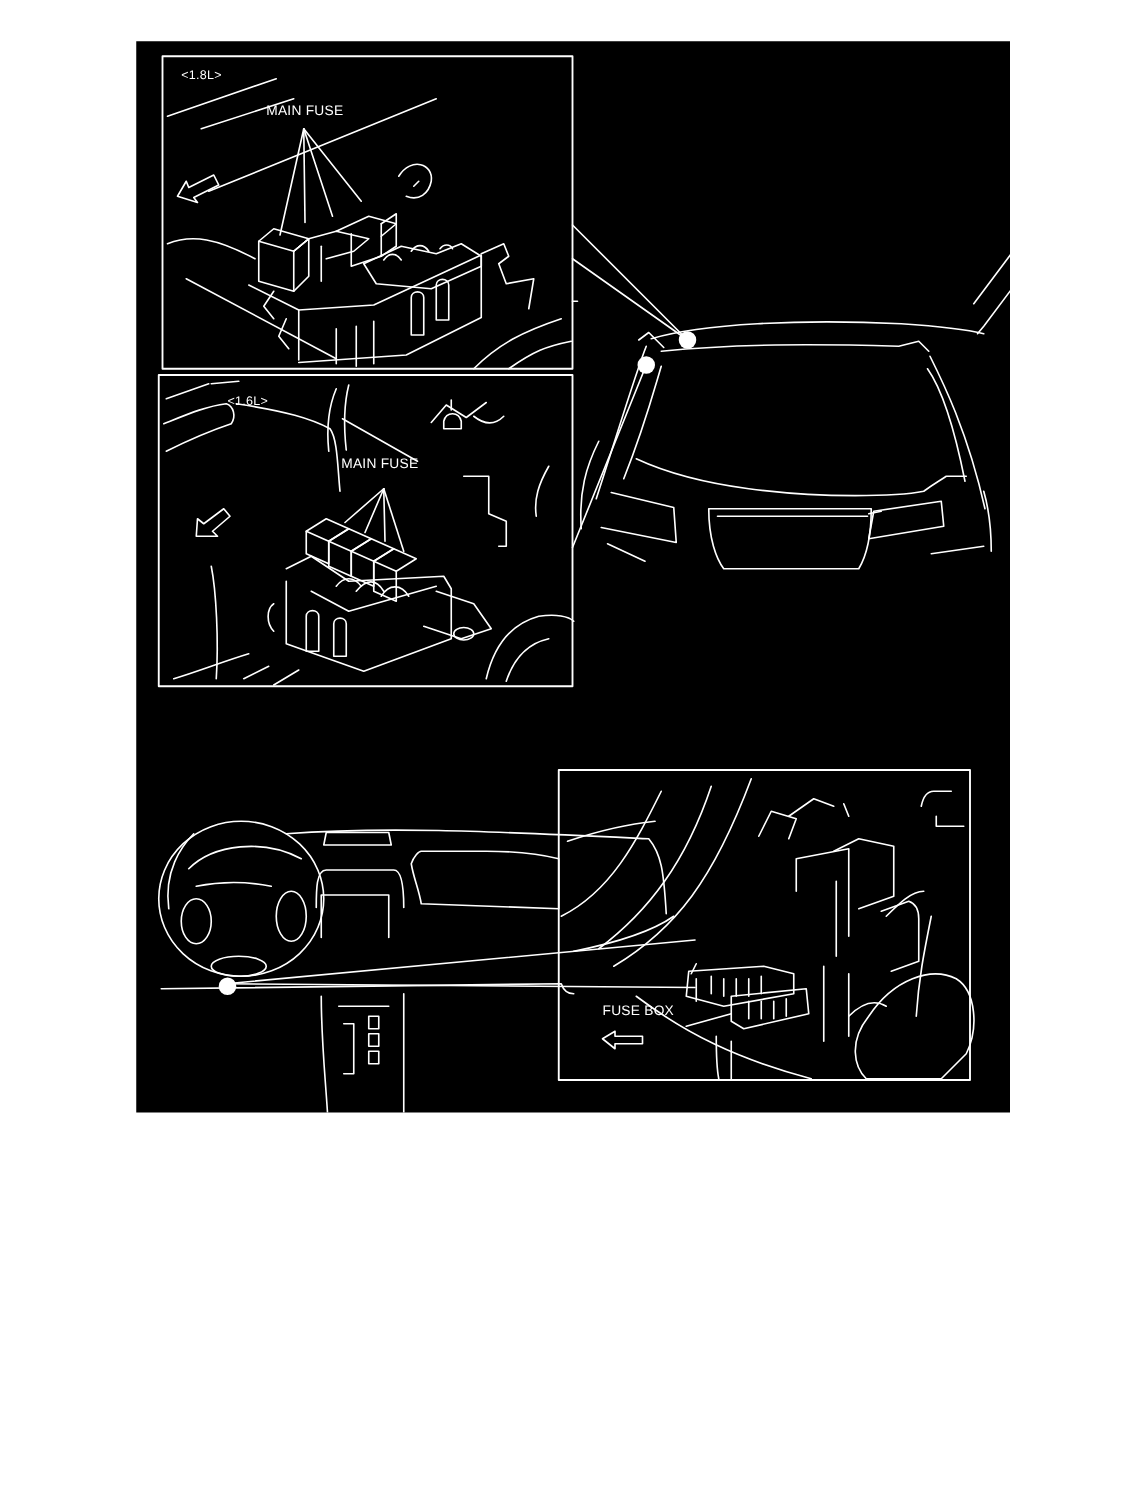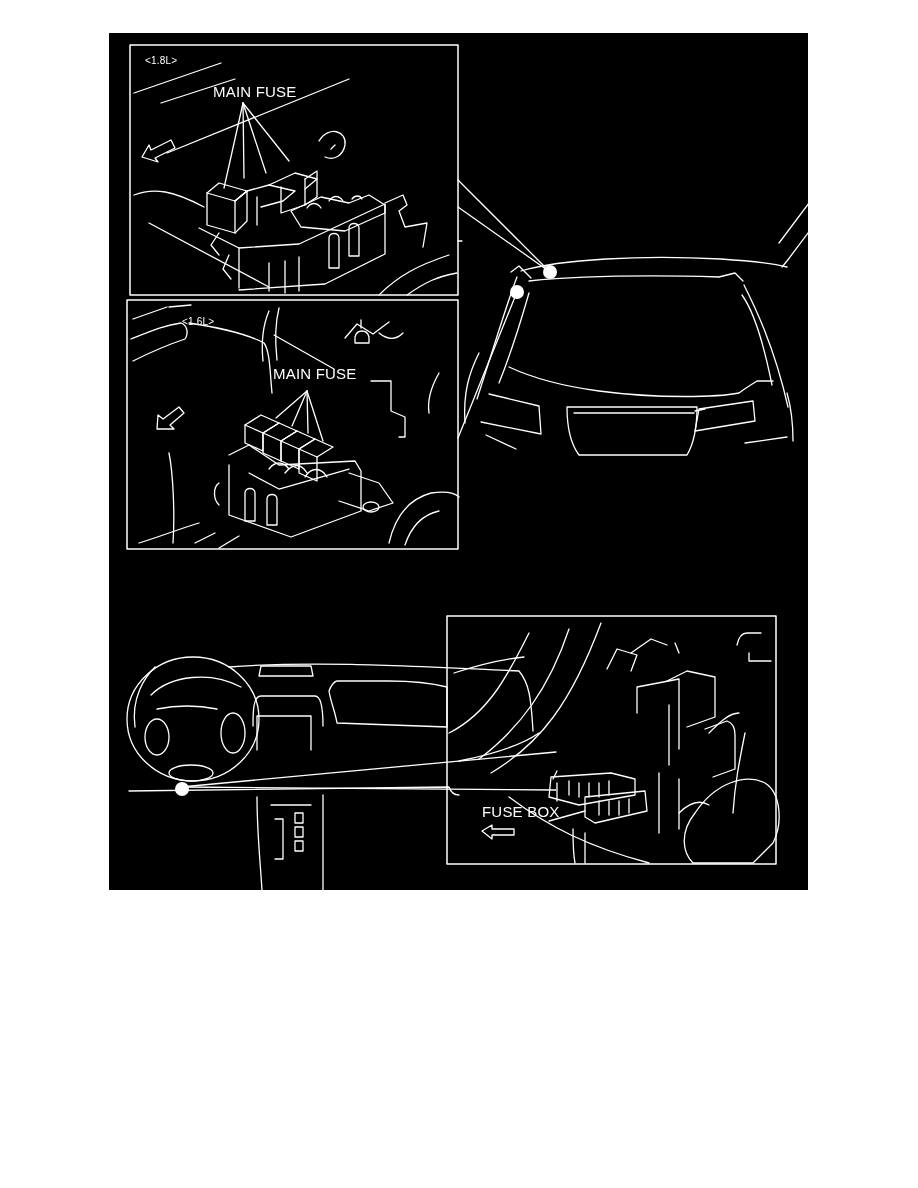--- a/index.html
+++ b/index.html
@@ -1,21 +1,21 @@
 <!DOCTYPE html>
 <html><head>
 <meta charset="utf-8">
 <style>
   html, body { margin: 0; padding: 0; background: #ffffff; }
   body { width: 918px; height: 1188px; position: relative; overflow: hidden;
          font-family: "Liberation Sans", sans-serif; }
   .page { position: absolute; left: 0; top: 0; width: 918px; height: 1188px; background: #ffffff; }
   .figure { position: absolute; left: 109px; top: 33px; width: 699px; height: 857px; background: #000000; }
   svg.art { position: absolute; left: 0; top: 0; }
-  .lbl { position: absolute; color: #ffffff; font-size: 15px; letter-spacing: 0.2px; white-space: nowrap; }
+  .lbl { position: absolute; color: #ffffff; font-size: 11px; letter-spacing: 0.2px; white-space: nowrap; }
   .lbl-sm { font-size: 10px; }
 </style>
 </head>
 <body>
 
 <div class="page">
   <div class="figure">
 
     <svg class="art" width="699" height="857" viewBox="0 0 699 857" fill="none" stroke="#ffffff" stroke-width="1.3" stroke-linecap="round" stroke-linejoin="round">
 

